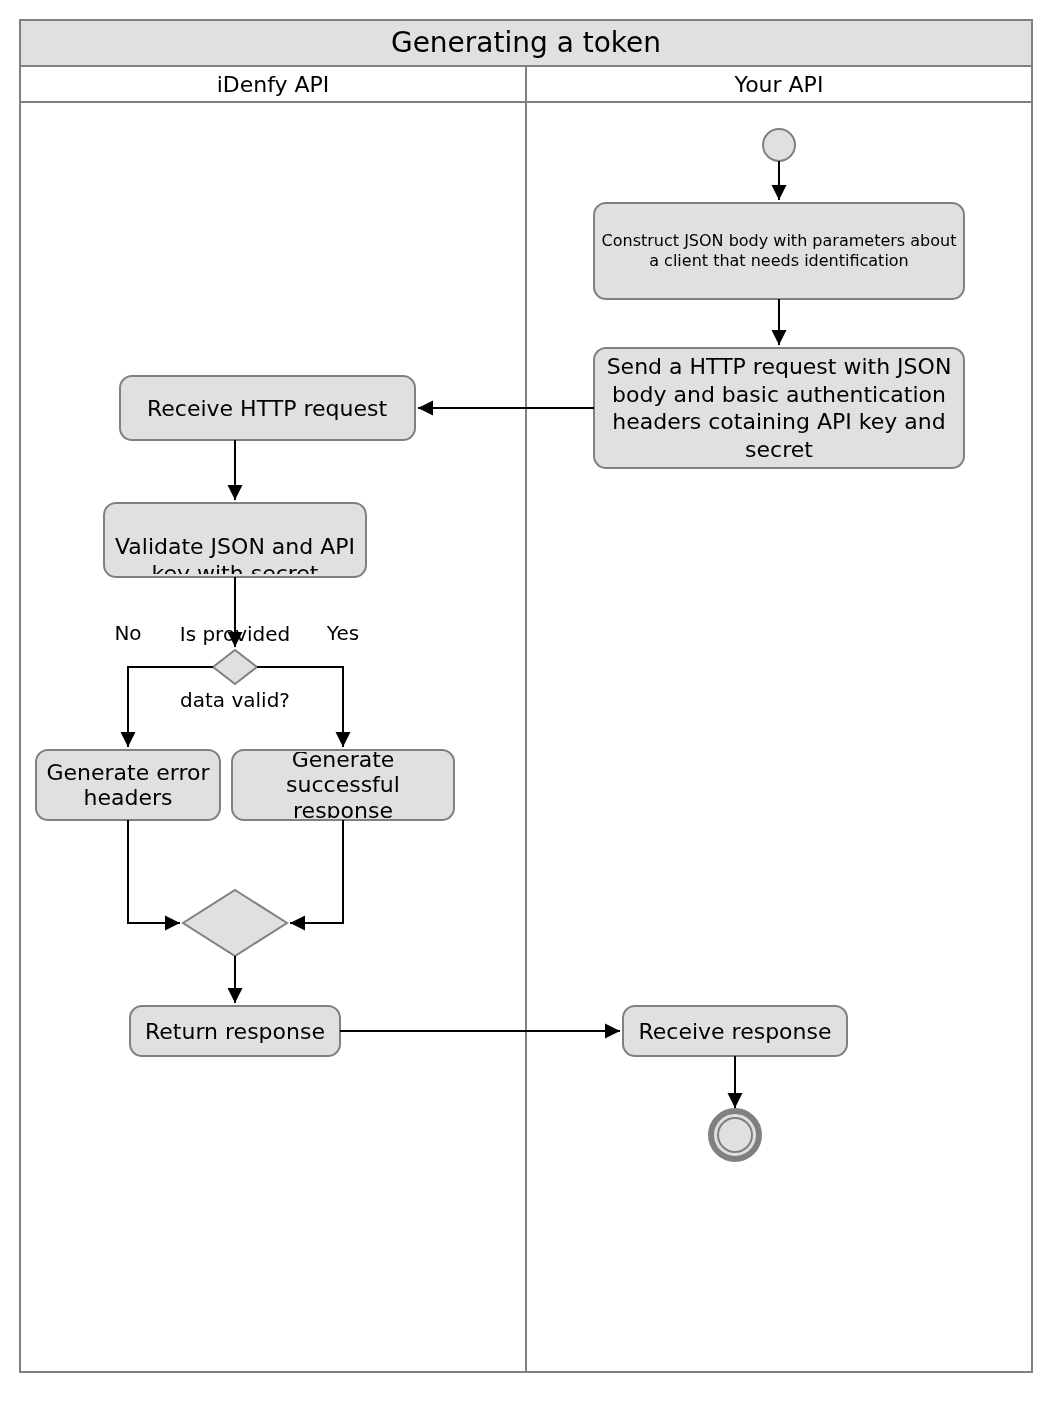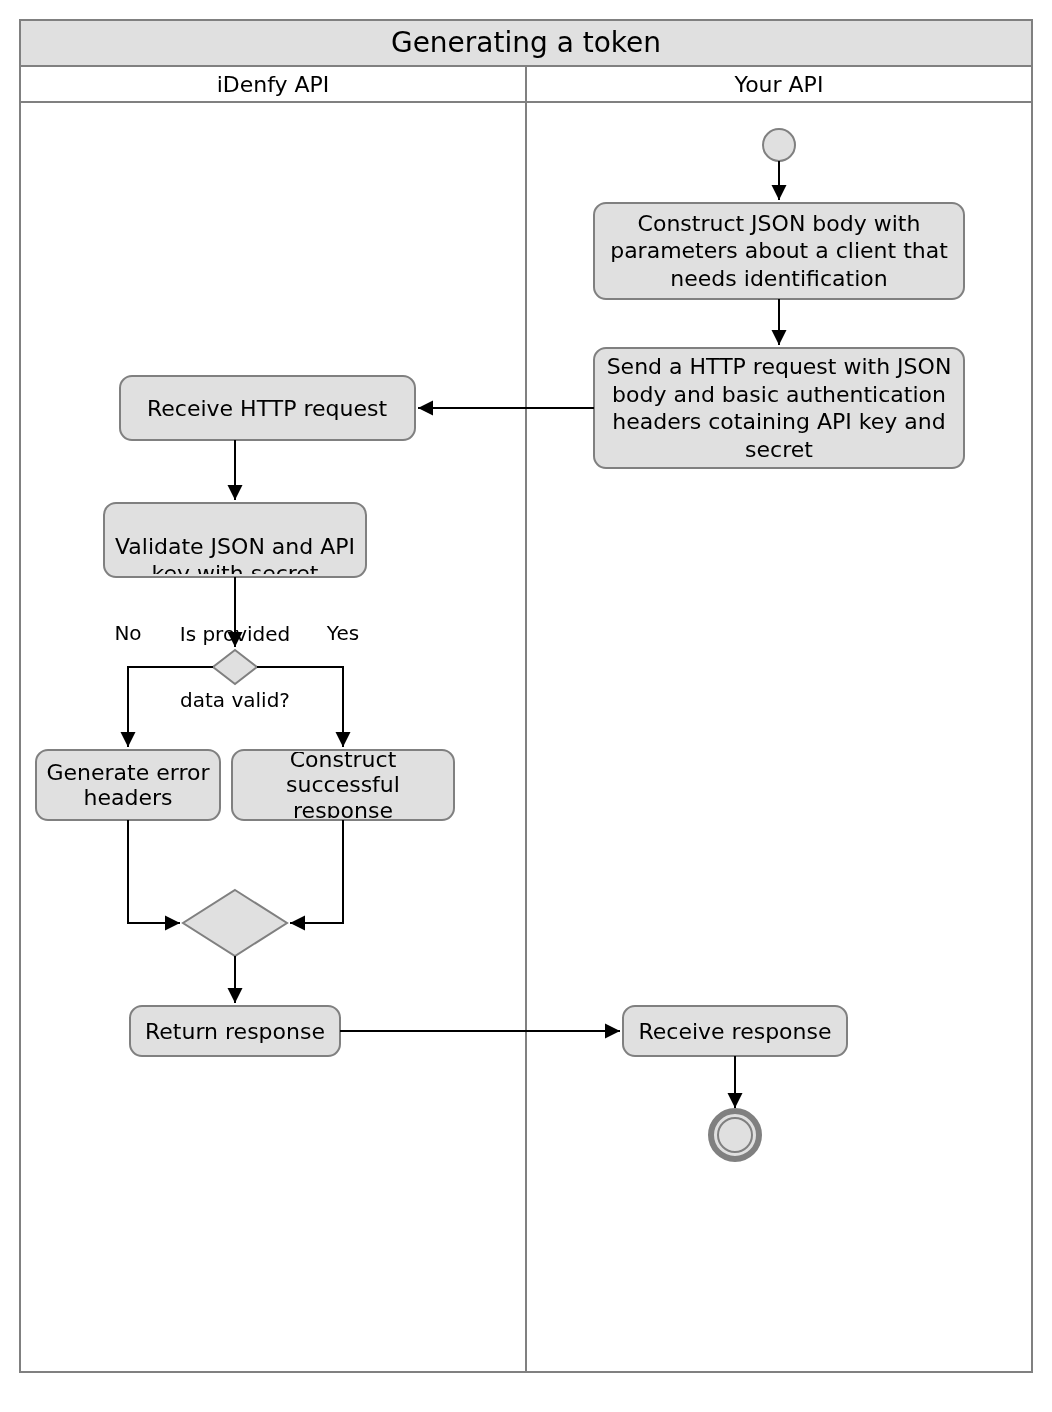--- a/index.html
+++ b/index.html
@@ -34,21 +34,21 @@
   <line x1="526" y1="66" x2="526" y2="1372" stroke="#808080" stroke-width="2"></line>
 
   <text class="lane-text" x="273" y="92" text-anchor="middle">iDenfy API</text>
   <text class="lane-text" x="779" y="92" text-anchor="middle">Your API</text>
 
   <circle cx="779" cy="145" r="16" fill="#e0e0e0" stroke="#808080" stroke-width="2"></circle>
   <line x1="779" y1="161" x2="779" y2="200" stroke="#000" stroke-width="2" marker-end="url(#arrow)"></line>
 
   <rect x="594" y="203" width="370" height="96" rx="12" ry="12" fill="#e0e0e0" stroke="#808080" stroke-width="2"></rect>
   <foreignObject x="600" y="206" width="358" height="90">
-    <div xmlns="http://www.w3.org/1999/xhtml" style="display:flex;align-items:center;justify-content:center;height:100%;text-align:center;font-size:22px;line-height:1.25;">
+    <div xmlns="http://www.w3.org/1999/xhtml" style="display:flex;align-items:center;justify-content:center;height:100%;text-align:center;font-size:16px;line-height:1.25;">
       <span>Construct JSON body with parameters about a client that needs identification</span>
     </div>
   </foreignObject>
   <line x1="779" y1="299" x2="779" y2="345" stroke="#000" stroke-width="2" marker-end="url(#arrow)"></line>
 
   <rect x="594" y="348" width="370" height="120" rx="12" ry="12" fill="#e0e0e0" stroke="#808080" stroke-width="2"></rect>
   <foreignObject x="600" y="351" width="358" height="114">
     <div xmlns="http://www.w3.org/1999/xhtml" style="display:flex;align-items:center;justify-content:flex-start;height:100%;text-align:center;font-size:22px;line-height:1.25;">
       <span>Send a HTTP request with JSON body and basic authentication headers cotaining API key and secret</span>
     </div>
@@ -82,21 +82,21 @@
   <rect x="36" y="750" width="184" height="70" rx="12" ry="12" fill="#e0e0e0" stroke="#808080" stroke-width="2"></rect>
   <foreignObject x="40" y="752" width="176" height="66">
     <div xmlns="http://www.w3.org/1999/xhtml" style="display:flex;align-items:center;justify-content:center;height:100%;text-align:center;font-size:22px;line-height:1.15;">
       <span>Generate error headers</span>
     </div>
   </foreignObject>
 
   <rect x="232" y="750" width="222" height="70" rx="12" ry="12" fill="#e0e0e0" stroke="#808080" stroke-width="2"></rect>
   <foreignObject x="236" y="752" width="214" height="66">
     <div xmlns="http://www.w3.org/1999/xhtml" style="display:flex;align-items:center;justify-content:center;height:100%;text-align:center;font-size:22px;line-height:1.15;">
-      <span>Construct successful response</span>
+      <span>Generate successful response</span>
     </div>
   </foreignObject>
 
   <polygon points="235,890 287,923 235,956 183,923" fill="#e0e0e0" stroke="#808080" stroke-width="2"></polygon>
 
   <path d="M 128 820 L 128 923 L 180 923" fill="none" stroke="#000" stroke-width="2" marker-end="url(#arrow)"></path>
 
   <path d="M 343 820 L 343 923 L 290 923" fill="none" stroke="#000" stroke-width="2" marker-end="url(#arrow)"></path>
 
   <line x1="235" y1="956" x2="235" y2="1003" stroke="#000" stroke-width="2" marker-end="url(#arrow)"></line>

